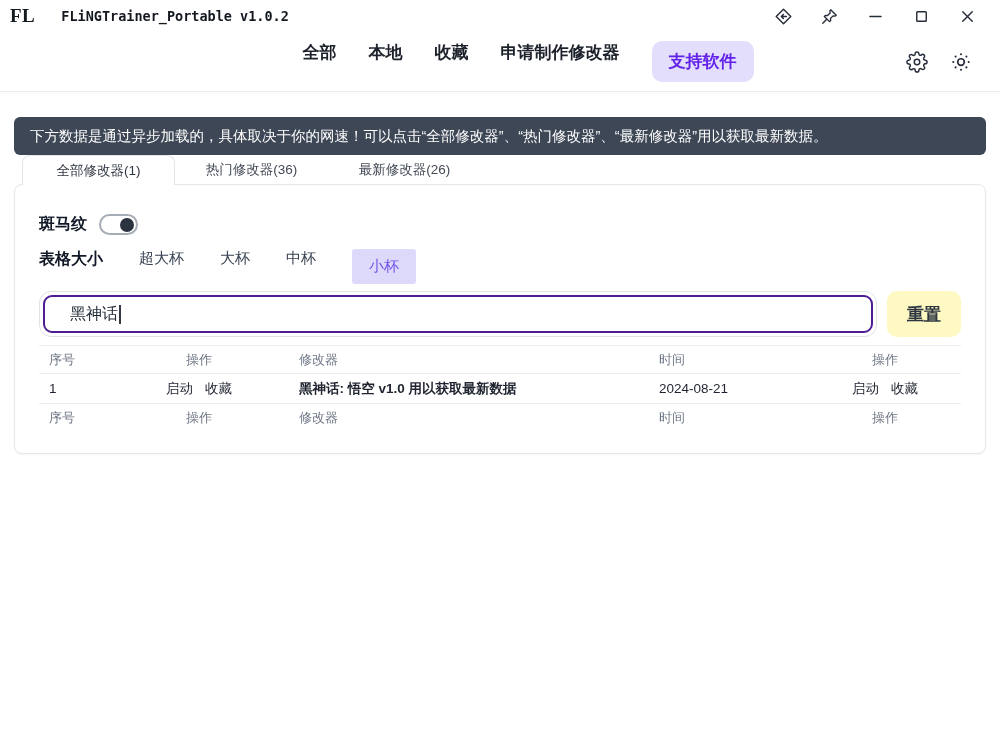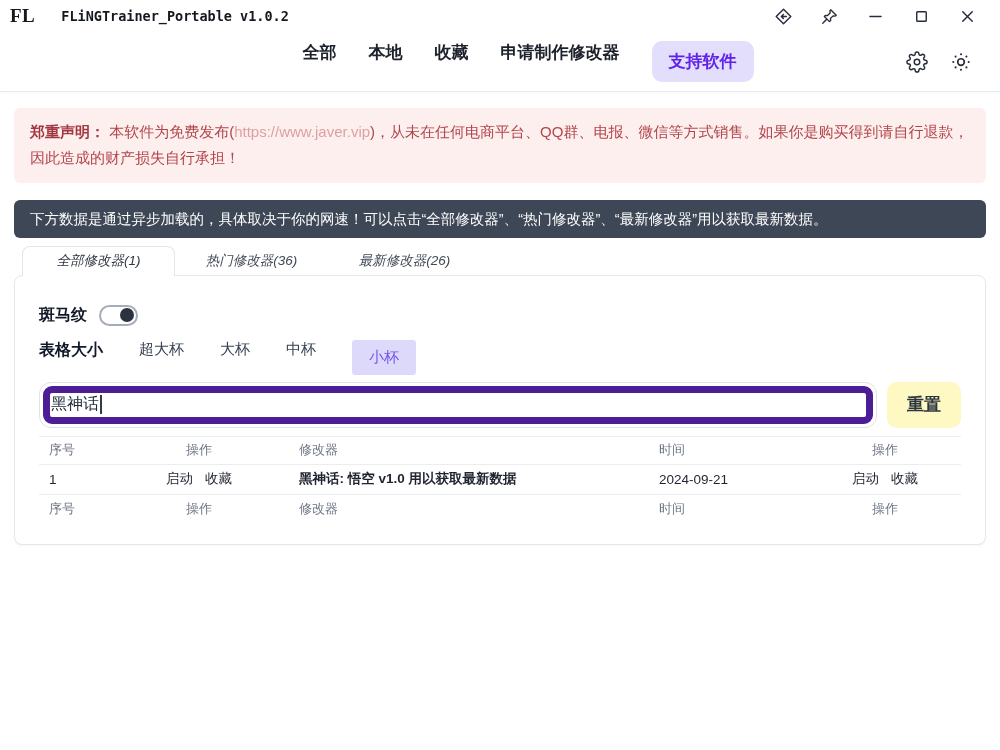--- a/index.html
+++ b/index.html
@@ -28,39 +28,39 @@
   
   .content { padding:8px 14px 0 14px; }
 
   .notice { margin-top:8px; background:#fdefee; border-radius:6px; padding:11px 16px; font-size:15px; line-height:1.75; color:#b2454b; }
   .notice b { color:#a23741; font-weight:700; }
   .notice .url { color:#dda0a2; cursor:pointer; }
 
   .infobar { margin-top:17px; background:#3e4756; color:#fefefe; border-radius:6px; padding:8px 16px; font-size:14.5px; line-height:1.55; }
 
   
-  .tabs { display:flex; align-items:flex-end; position:relative; z-index:2; margin-top:8px; margin-bottom:-1px; padding-left:8px;font-style:italic; }
+  .tabs { display:flex; align-items:flex-end; position:relative; z-index:2; margin-top:0; margin-bottom:-1px; padding-left:8px; }
   .tab { height:30px; min-width:153px; display:flex; align-items:center; justify-content:center; font-size:13.5px; color:#434a56; cursor:pointer; background:transparent; }
   .tab.active { background:#fff; border:1px solid #e4e6ea; border-bottom:none; border-radius:8px 8px 0 0; color:#303642; }
 
   
   .card { position:relative; border:1px solid #e5e7ea; border-radius:8px; background:#fff; padding:24px 24px 21px 24px; box-shadow:0 1px 2px rgba(0,0,0,.04); }
 
   .zebra-row { display:flex; align-items:flex-end; gap:12px; height:26px; }
   .panel-lbl { font-size:16px; font-weight:700; color:#111827; }
   .toggle { position:relative; width:39px; height:21px; border:2px solid #a7adb6; border-radius:12px; background:#fff; display:inline-block; cursor:pointer; }
   .toggle .knob { position:absolute; top:1.5px; right:2px; width:14px; height:14px; border-radius:50%; background:#2b3340; }
 
   .size-row { display:flex; align-items:flex-start; gap:36px; margin-top:14px; height:30px; }
   .size-opt { font-size:15px; color:#374151; cursor:pointer; text-decoration:none; }
   .size-opt.active { background:#ddd9fb; color:#7150e8; padding:8px 17px; border-radius:3px; }
 
   .search-row { display:flex; align-items:center; gap:10px; margin-top:12px; }
   .search-wrap { flex:1; border:1px solid #e0e2e6; border-radius:12px; padding:3px; background:#fff; cursor:text; }
-  .search-inner { display:flex; align-items:center; height:38px; border:7px solid #4c1d95; border-radius:9px; padding:0 1px; }
+  .search-inner { display:flex; align-items:center; height:38px; border:2px solid #4c1d95; border-radius:9px; padding:0 25px; }
   .search-text { font-size:16px; color:#1f2937; }
   .caret { width:1.5px; height:19px; background:#333a45; margin-left:1px; }
   .reset-btn { width:74px; height:46px; background:#fef9c3; border:none; border-radius:10px; font-family:inherit; font-size:17px; font-weight:700; color:#2b3440; cursor:pointer; }
 
   
   .table { margin-top:8px; border-top:1px solid #ebedf0; }
   .trow { display:grid; grid-template-columns:70px 180px 1fr 160px 152px; align-items:center; }
   .trow .c { padding-left:10px; }
   .trow .c2, .trow .c5 { text-align:center; padding-left:0; }
   .thead, .tfoot { height:28px; font-size:13px; color:#6e7685; }
@@ -139,23 +139,20 @@
             <circle cx="6.1" cy="17.9" r="1.15"></circle>
               <circle cx="17.9" cy="17.9" r="1.15"></circle>
           </g>
         </svg>
       </button>
     </div>
   </div>
 
   <div class="content">
 
-    <div class="notice">
-      <b>郑重声明：</b><span> 本软件为免费发布(</span><span class="url">https://www.javer.vip</span><span>)，从未在任何电商平台、QQ群、电报、微信等方式销售。如果你是购买得到请自行退款，因此造成的财产损失自行承担！</span>
-    </div>
 
     <div class="infobar">下方数据是通过异步加载的，具体取决于你的网速！可以点击“全部修改器”、“热门修改器”、“最新修改器”用以获取最新数据。</div>
 
     <div class="tabs">
       <div class="tab active">全部修改器(1)</div>
       <div class="tab">热门修改器(36)</div>
       <div class="tab">最新修改器(26)</div>
     </div>
 
     <div class="card">
@@ -193,21 +190,21 @@
           <div class="c c4">时间</div>
           <div class="c c5">操作</div>
         </div>
 
         <div class="trow tdata">
           <div class="c c1">1</div>
           <div class="c c2">
             <a class="action-link">启动</a><a class="action-link">收藏</a>
           </div>
           <div class="c c3 name">黑神话: 悟空 v1.0 用以获取最新数据</div>
-          <div class="c c4">2024-09-21</div>
+          <div class="c c4">2024-08-21</div>
           <div class="c c5">
             <a class="action-link">启动</a><a class="action-link">收藏</a>
           </div>
         </div>
 
         <div class="trow tfoot">
           <div class="c c1">序号</div>
           <div class="c c2">操作</div>
           <div class="c c3">修改器</div>
           <div class="c c4">时间</div>

